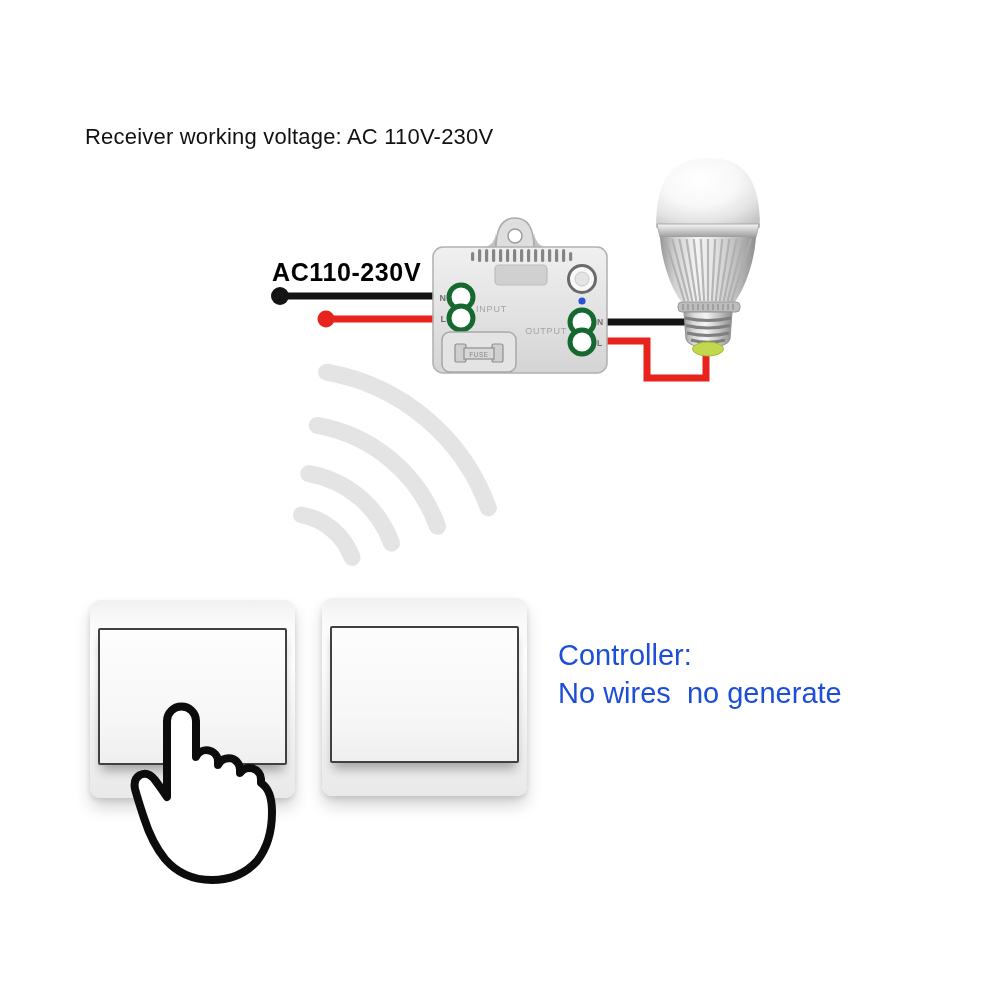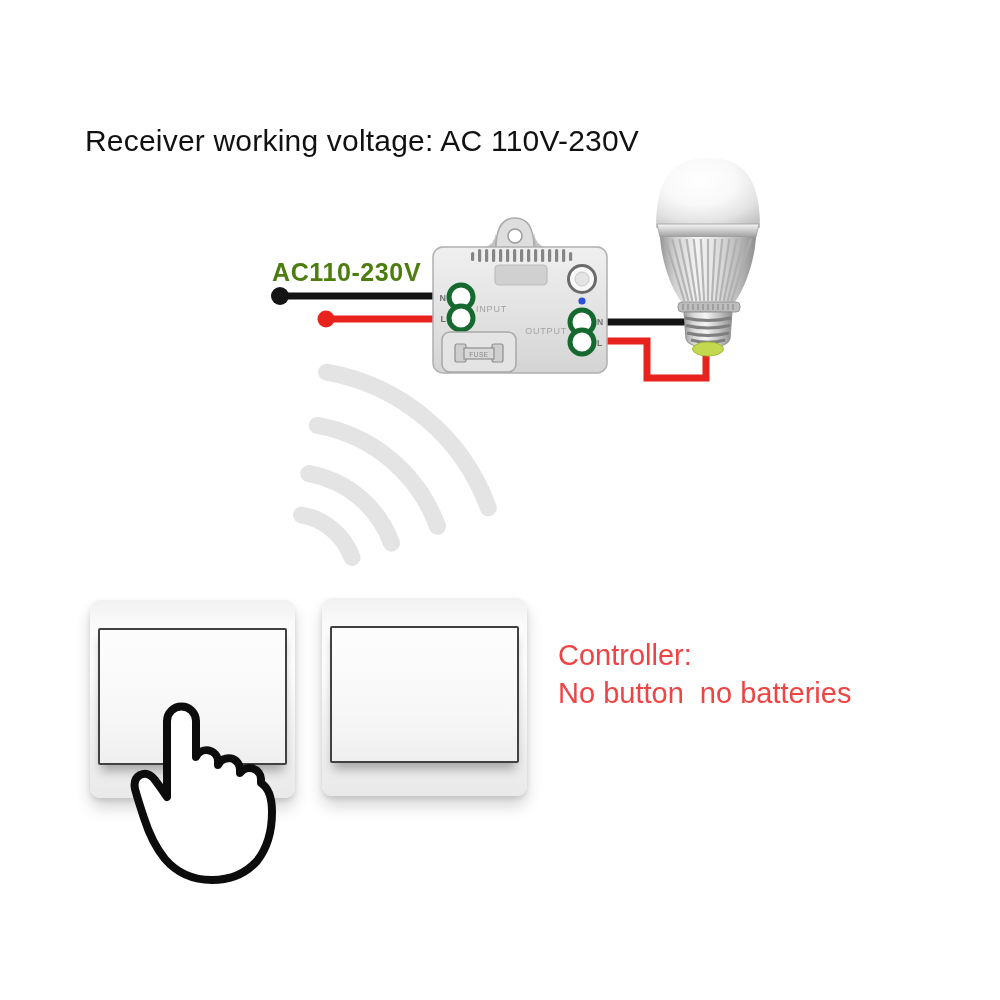--- a/index.html
+++ b/index.html
@@ -2,27 +2,27 @@
 <html><head>
 <meta charset="utf-8">
 <style>
   html,body{margin:0;padding:0;}
   body{
     width:1000px;height:1000px;position:relative;background:#ffffff;
     font-family:"Liberation Sans", sans-serif;overflow:hidden;
   }
   .abs{position:absolute;}
   #page-title{
-    left:85px;top:124px;font-size:30px;color:#111;letter-spacing:.2px;white-space:nowrap;
+    left:85px;top:124px;font-size:22px;color:#111;letter-spacing:.2px;white-space:nowrap;
   }
   #ac-label{
-    left:272px;top:258px;font-size:25px;font-weight:bold;color:#4d7c0f;letter-spacing:.6px;white-space:nowrap;
+    left:272px;top:258px;font-size:25px;font-weight:bold;color:#000000;letter-spacing:.6px;white-space:nowrap;
   }
   #controller-note{
-    left:558px;top:636px;font-size:29px;color:#ef4444;line-height:38px;
+    left:558px;top:636px;font-size:29px;color:#1d4ed8;line-height:38px;
   }
   #controller-note .line{white-space:pre-wrap;}
   .switch{
     position:absolute;width:205px;height:198px;border-radius:10px;
     background:linear-gradient(180deg,#f1f1f1 0%,#fafafa 12%,#ffffff 32%,#f4f4f4 62%,#e9e9e9 100%);
     box-shadow:0 10px 16px rgba(0,0,0,.16),0 3px 5px rgba(0,0,0,.10);
   }
   #switch-left{left:90px;top:600px;}
   #switch-right{left:322px;top:598px;}
   .rocker{
@@ -35,21 +35,21 @@
   .switch{z-index:1;}
   #page-title,#ac-label,#controller-note{position:absolute;z-index:3;}
 </style>
 </head>
 <body>
 
 <div id="page-title" class="abs">Receiver working voltage: AC 110V-230V</div>
 <div id="ac-label" class="abs">AC110-230V</div>
 <div id="controller-note" class="abs">
   <div class="line">Controller:</div>
-  <div class="line">No button  no batteries</div>
+  <div class="line">No wires  no generate</div>
 </div>
 
 <div id="switch-left" class="switch">
   <div class="rocker"></div>
 </div>
 <div id="switch-right" class="switch">
   <div class="rocker"></div>
 </div>
 
 <svg id="gfx" width="1000" height="1000" viewBox="0 0 1000 1000">

